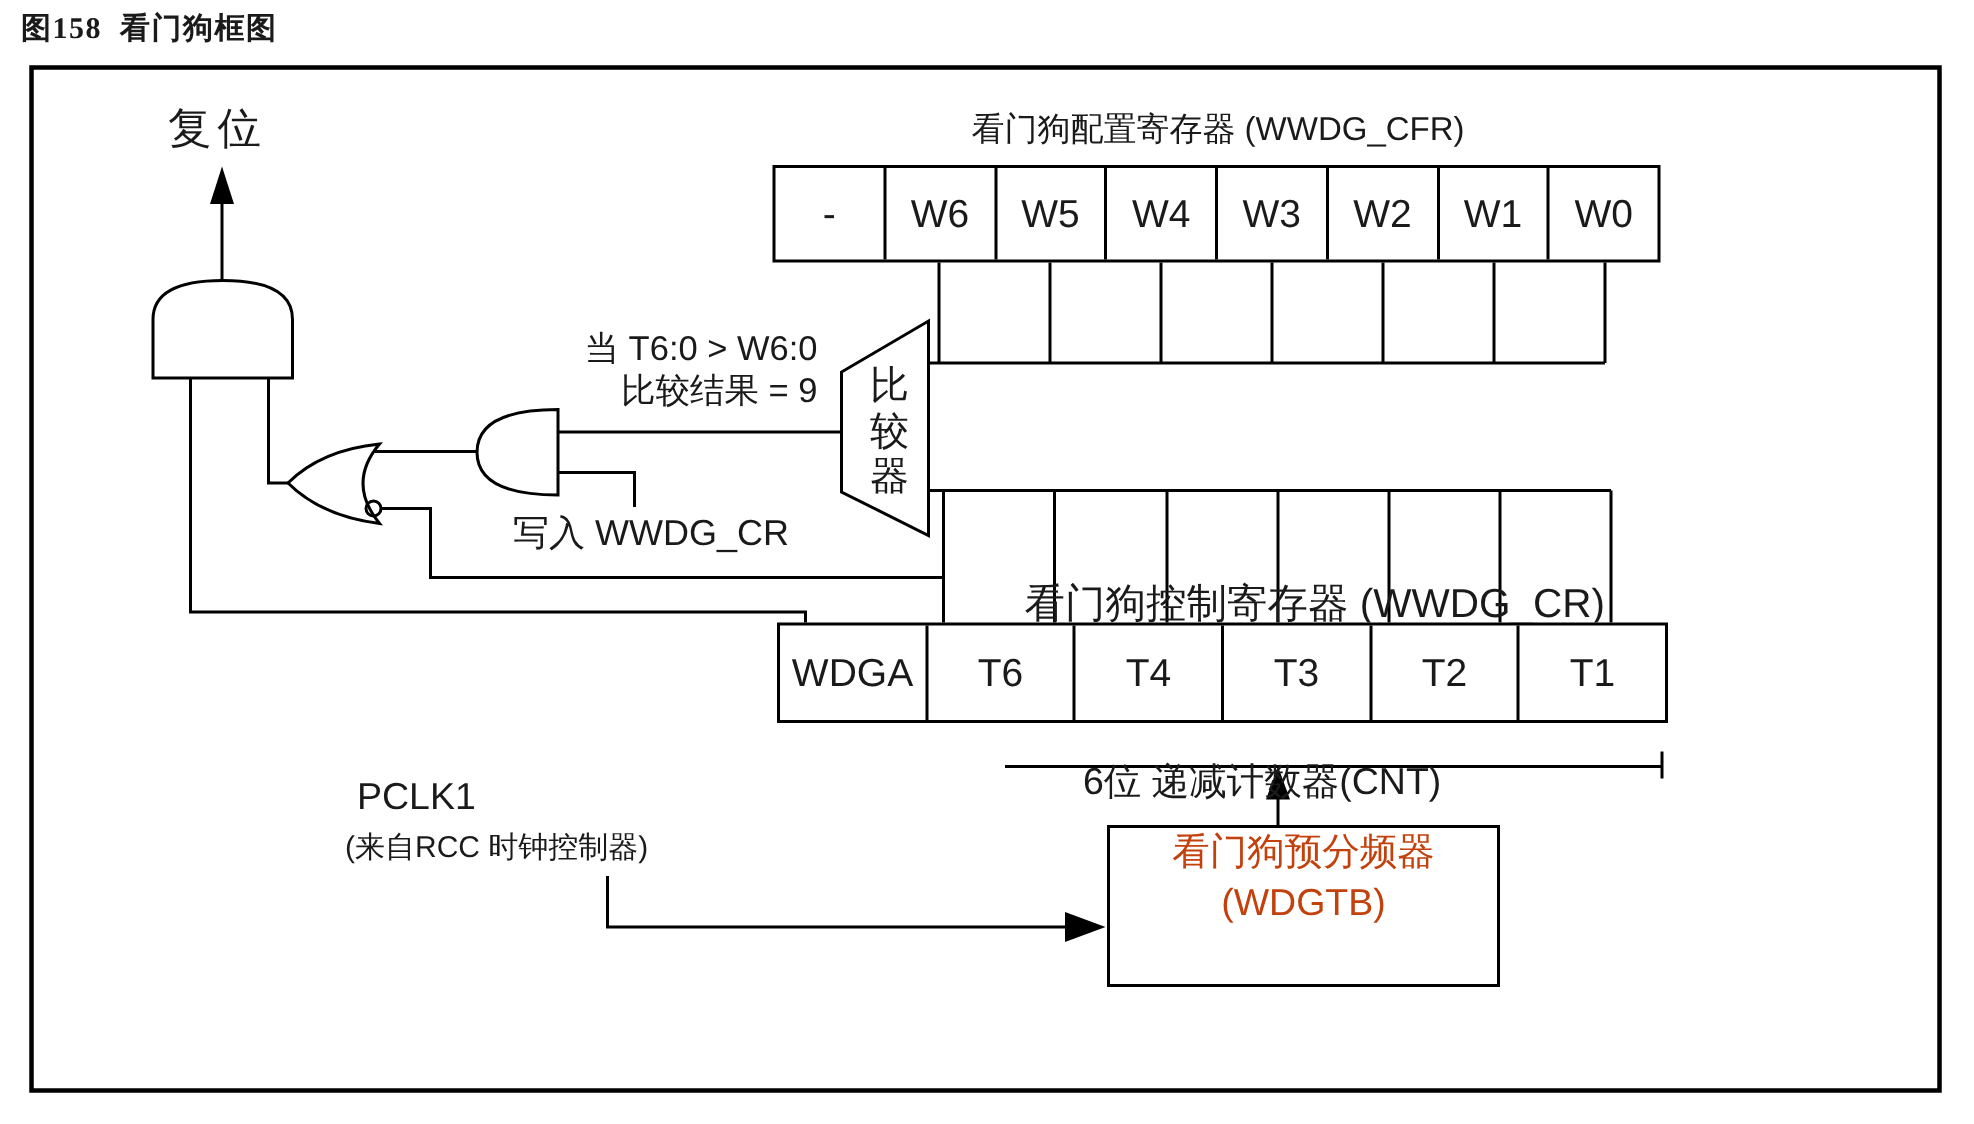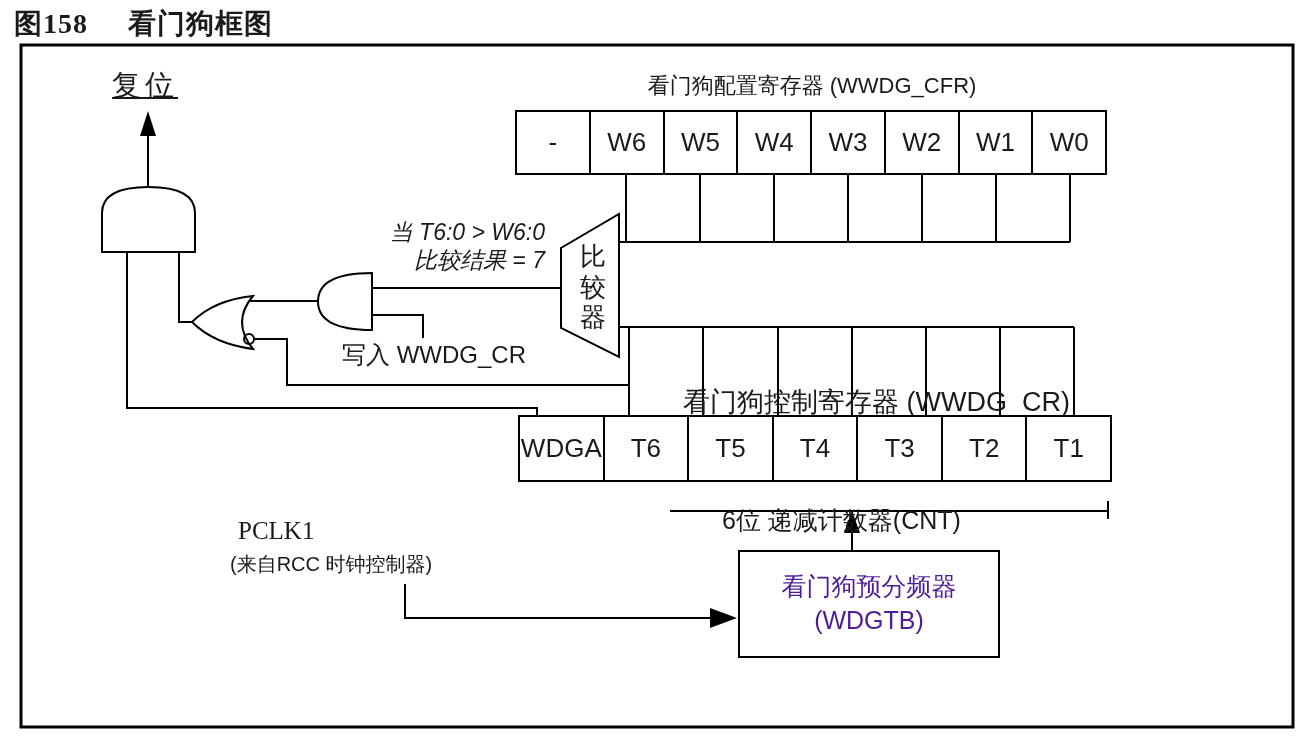--- a/index.html
+++ b/index.html
@@ -6,54 +6,54 @@
   .page{
     position:relative;
     width:1316px;height:749px;
     background:#ffffff;
     font-family:"Liberation Sans","DejaVu Sans",sans-serif;
     color:#111;
     overflow:hidden;
   }
   .fig-caption{
     position:absolute;left:14px;top:5px;
-    display:flex;gap:40px;
+    display:flex;gap:12px;
     font-family:"Liberation Serif","DejaVu Serif",serif;
-    font-size:28px;font-weight:600;color:#1a1a1a;
+    font-size:20px;font-weight:600;color:#1a1a1a;
     letter-spacing:1px;
   }
   svg.lines{position:absolute;left:0;top:0;}
   .lbl{position:absolute;color:#1a1a1a;white-space:nowrap;}
-  .reset-lbl{left:112px;top:66px;font-size:29px;letter-spacing:4px;text-decoration:underline;}
+  .reset-lbl{left:112px;top:66px;font-size:29px;letter-spacing:4px;}
   .cfr-title{left:812px;top:71px;transform:translateX(-50%);font-size:22px;}
   .cr-title{left:683px;top:384px;font-size:27px;}
-  .cond{left:340px;top:218px;width:205px;text-align:right;font-size:23px;line-height:28px;white-space:normal;font-style:italic;}
+  .cond{left:340px;top:218px;width:205px;text-align:right;font-size:23px;line-height:28px;white-space:normal;}
   .write-lbl{left:342px;top:339px;font-size:24px;}
   .cmp-lbl{left:578px;top:241px;width:30px;font-size:26px;line-height:1.18;
            word-break:break-all;text-align:center;white-space:normal;}
   .cnt-lbl{left:722px;top:484px;font-size:25px;margin-top:20px;}
-  .pclk1{left:238px;top:517px;font-size:25px;font-family:Liberation Serif, serif;}
+  .pclk1{left:238px;top:517px;font-size:25px;}
   .pclk2{left:230px;top:551px;font-size:20px;}
   .register{
     position:absolute;display:flex;
     border:2px solid #000;box-sizing:border-box;background:#fff;
   }
   .register .cell{
     flex:1;display:flex;align-items:center;justify-content:center;
     border-left:2px solid #000;font-size:26px;color:#1a1a1a;
     overflow:hidden;
   }
   .register .cell:first-child{border-left:none;}
   .cfr-reg{left:515px;top:110px;width:592px;height:65px;}
   .cr-reg{left:518px;top:415px;width:594px;height:67px;}
   .prescaler{
     position:absolute;left:738px;top:550px;width:262px;height:108px;
     border:2px solid #000;box-sizing:border-box;background:#fff;
-    display:flex;flex-direction:column;align-items:center;justify-content:center;
-    font-size:25px;line-height:1.35;color:#4c1d95;
+    display:flex;flex-direction:column;align-items:center;justify-content:flex-start;
+    font-size:25px;line-height:1.35;color:#c2410c;
   }
 </style>
 </head>
 <body>
 
 <div class="page">
 
   <div class="fig-caption">
     <span>图158</span>
     <span>看门狗框图</span>
@@ -129,33 +129,32 @@
     <div class="cell">W5</div>
     <div class="cell">W4</div>
     <div class="cell">W3</div>
     <div class="cell">W2</div>
     <div class="cell">W1</div>
     <div class="cell">W0</div>
   </div>
 
   <div class="lbl cond">
     <div>当 T6:0 &gt; W6:0</div>
-    <div>比较结果 = 7</div>
+    <div>比较结果 = 9</div>
   </div>
 
   <div class="lbl write-lbl">写入 WWDG_CR</div>
 
   <div class="lbl cmp-lbl">比较器</div>
 
   <div class="lbl cr-title">看门狗控制寄存器 (WWDG_CR)</div>
 
   <div class="register cr-reg">
     <div class="cell">WDGA</div>
     <div class="cell">T6</div>
-    <div class="cell">T5</div>
     <div class="cell">T4</div>
     <div class="cell">T3</div>
     <div class="cell">T2</div>
     <div class="cell">T1</div>
   </div>
 
   <div class="lbl cnt-lbl">6位 递减计数器(CNT)</div>
 
   <div class="lbl pclk1">PCLK1</div>
   <div class="lbl pclk2">(来自RCC 时钟控制器)</div>

